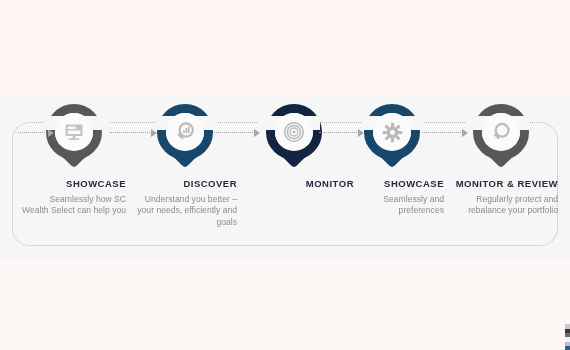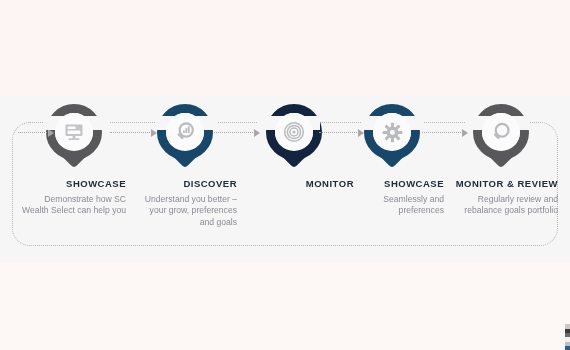--- a/index.html
+++ b/index.html
@@ -184,40 +184,40 @@
           <svg width="24" height="24" viewBox="0 0 24 24">
             <rect x="3.5" y="4.5" width="17" height="11.5" rx="1.2" fill="#c3c4c7"></rect>
             <rect x="5.6" y="6.4" width="8" height="2.6" rx="0.5" fill="#fbfbfb"></rect>
             <rect x="5.6" y="10.4" width="12.8" height="3.6" rx="0.5" fill="#fbfbfb"></rect>
             <rect x="10.6" y="16" width="2.8" height="2.4" fill="#c3c4c7"></rect>
             <rect x="6.5" y="18.2" width="11" height="1.9" rx="0.9" fill="#c3c4c7"></rect>
           </svg>
         </div>
       </div>
       <div class="step-title">SHOWCASE</div>
-      <div class="step-desc">Demonstrate how SC Wealth Select can help you</div>
+      <div class="step-desc">Seamlessly how SC Wealth Select can help you</div>
     </div>
 
     <div class="step" style="left:133px">
       <div class="pin">
         <div class="pin-tail" style="background:#17486b"></div>
         <div class="pin-ring" style="border:9px solid #17486b"></div>
         <div class="pin-hole"></div>
         <div class="pin-glyph">
           <svg width="24" height="24" viewBox="0 0 24 24">
             <circle cx="13.2" cy="10" r="6.6" fill="none" stroke="#b9babd" stroke-width="2.1"></circle>
             <rect x="10.1" y="10.4" width="1.7" height="2.6" fill="#b9babd"></rect>
             <rect x="12.5" y="8.1" width="1.7" height="4.9" fill="#b9babd"></rect>
             <rect x="14.9" y="6.3" width="1.7" height="6.7" fill="#b9babd"></rect>
             <rect x="4.0" y="15.1" width="7.2" height="2.3" rx="1.15" fill="#b9babd" transform="rotate(45 7.6 16.25)"></rect>
           </svg>
         </div>
       </div>
       <div class="step-title">DISCOVER</div>
-      <div class="step-desc">Understand you better – your grow, preferences and goals</div>
+      <div class="step-desc">Understand you better – your needs, efficiently and goals</div>
     </div>
 
     <div class="step" style="left:234px; width:120px">
       <div class="pin">
         <div class="pin-tail" style="background:#12243f"></div>
         <div class="pin-ring" style="border:9px solid #12243f"></div>
         <div class="pin-hole"></div>
         <div class="pin-glyph">
           <svg width="24" height="24" viewBox="0 0 24 24">
             <circle cx="12" cy="12" r="9.3" fill="none" stroke="#b9babd" stroke-width="1.5"></circle>
@@ -262,21 +262,21 @@
         <div class="pin-ring" style="border:9px solid #58585b"></div>
         <div class="pin-hole"></div>
         <div class="pin-glyph">
           <svg width="24" height="24" viewBox="0 0 24 24">
             <circle cx="13.1" cy="10.2" r="6.4" fill="none" stroke="#b9babd" stroke-width="2.2"></circle>
             <rect x="4.3" y="15.2" width="7.0" height="2.4" rx="1.2" fill="#b9babd" transform="rotate(45 7.8 16.4)"></rect>
           </svg>
         </div>
       </div>
       <div class="step-title">MONITOR &amp; REVIEW</div>
-      <div class="step-desc">Regularly review and rebalance goals portfolio</div>
+      <div class="step-desc">Regularly protect and rebalance your portfolio</div>
     </div>
 
   </div>
 
   <div class="arrow" style="left:110px; width:47px">
     <div class="arrow-line"></div>
     <div class="arrow-head"></div>
   </div>
   <div class="arrow" style="left:214px; width:46px">
     <div class="arrow-line"></div>

